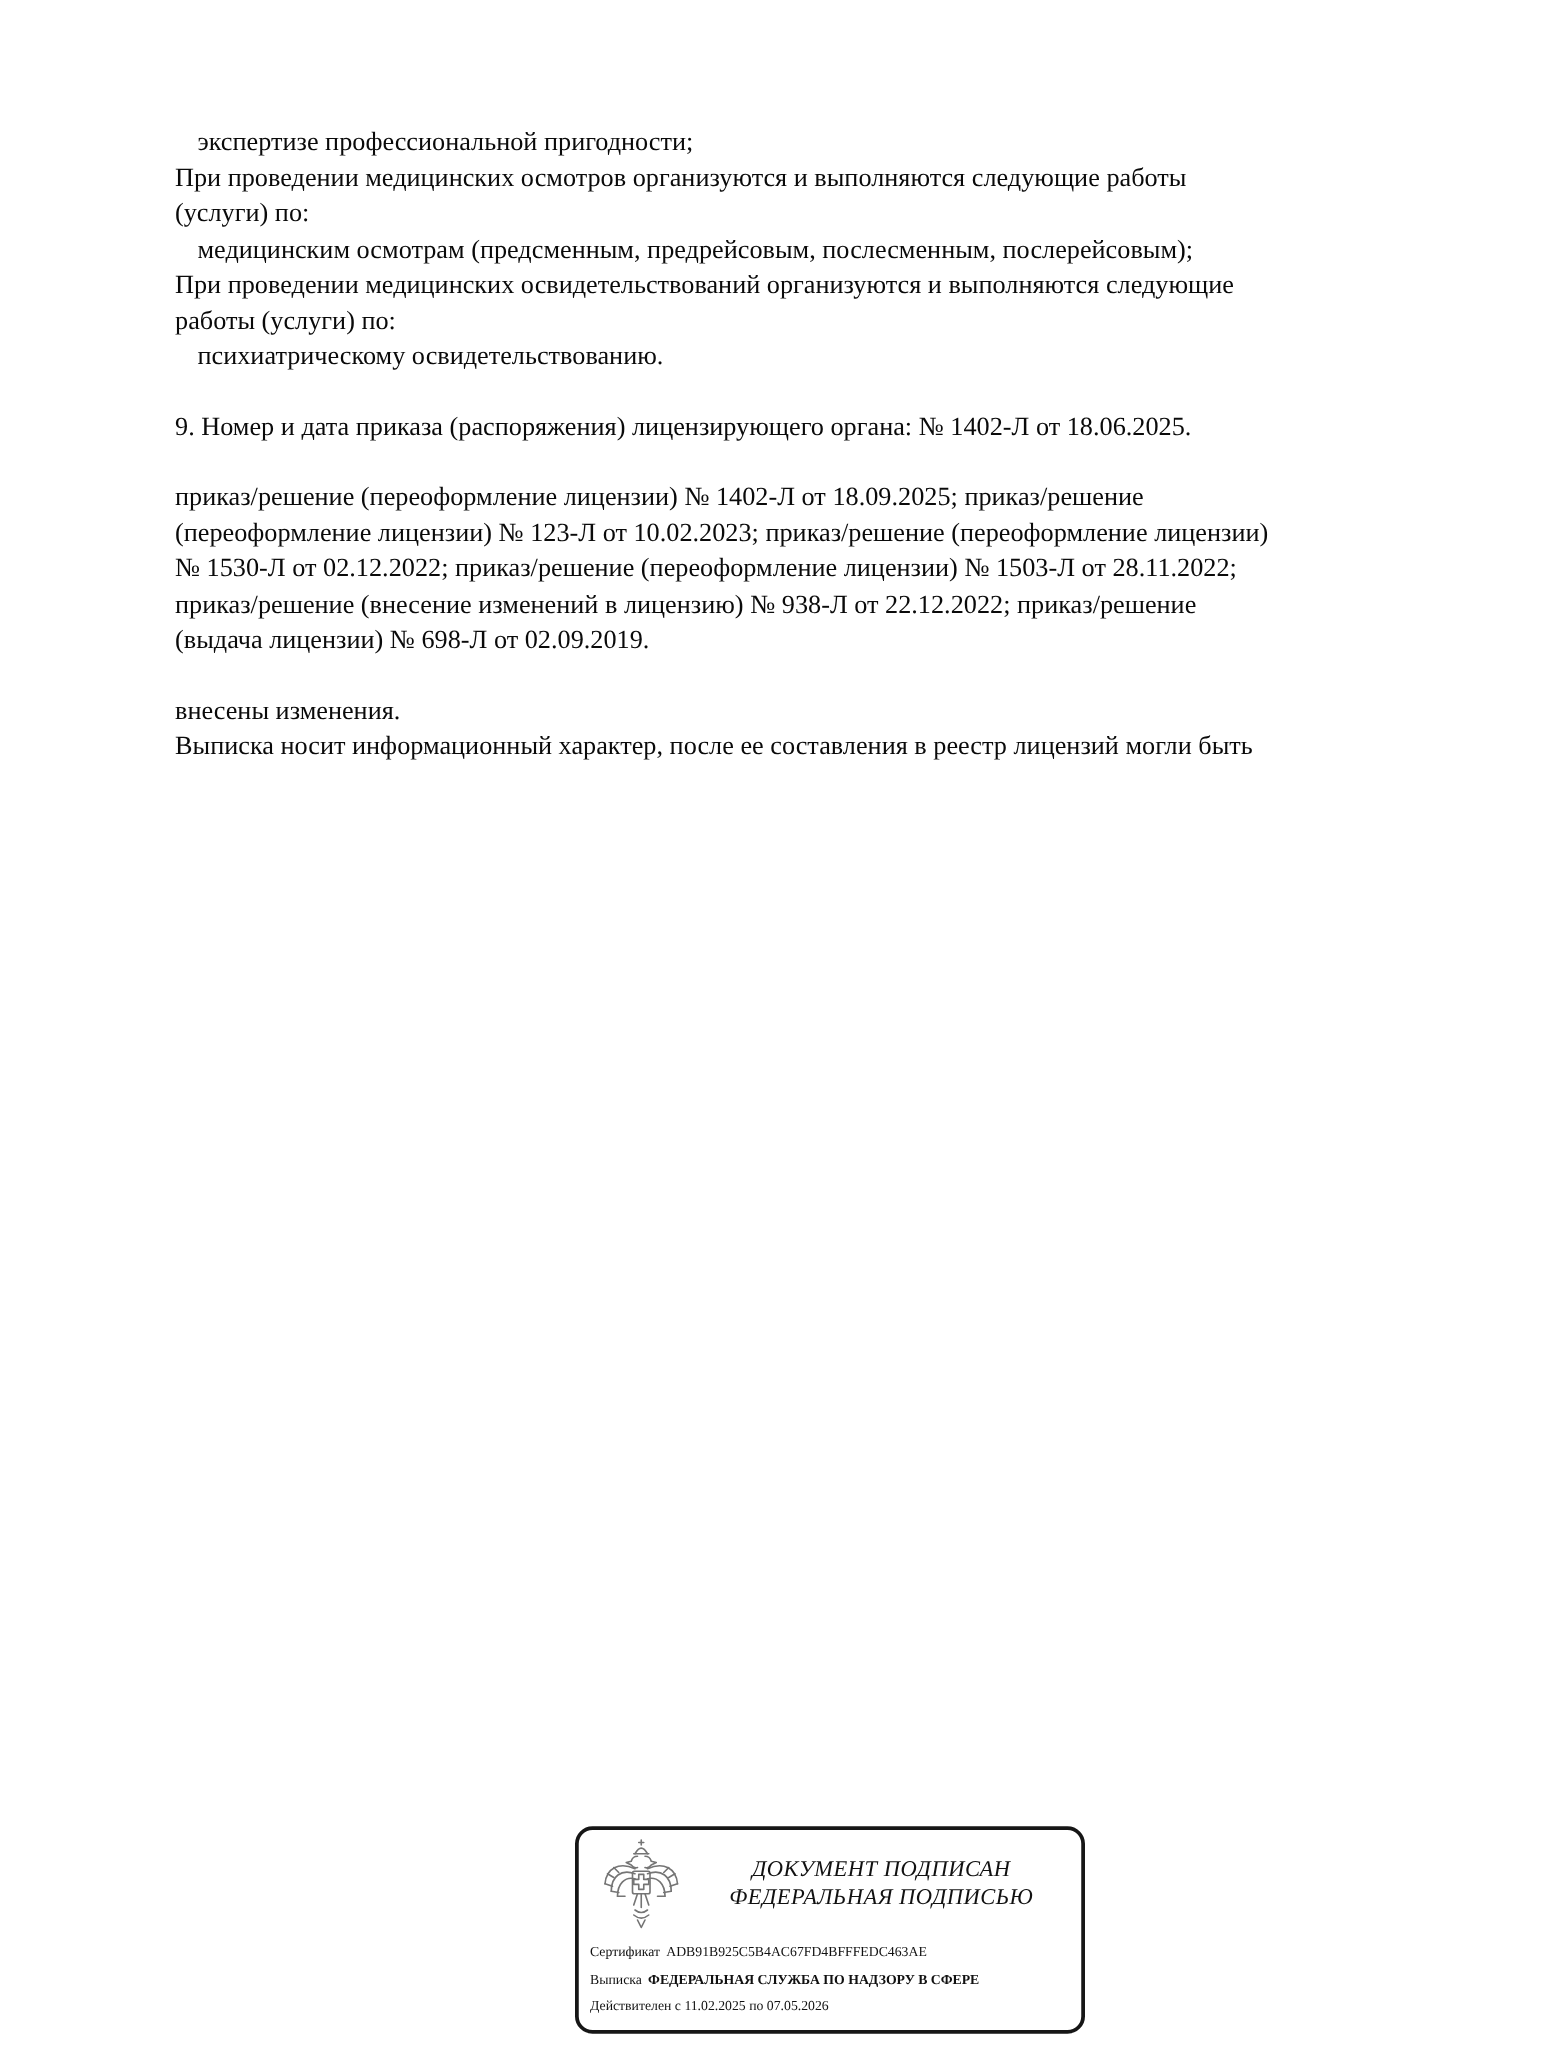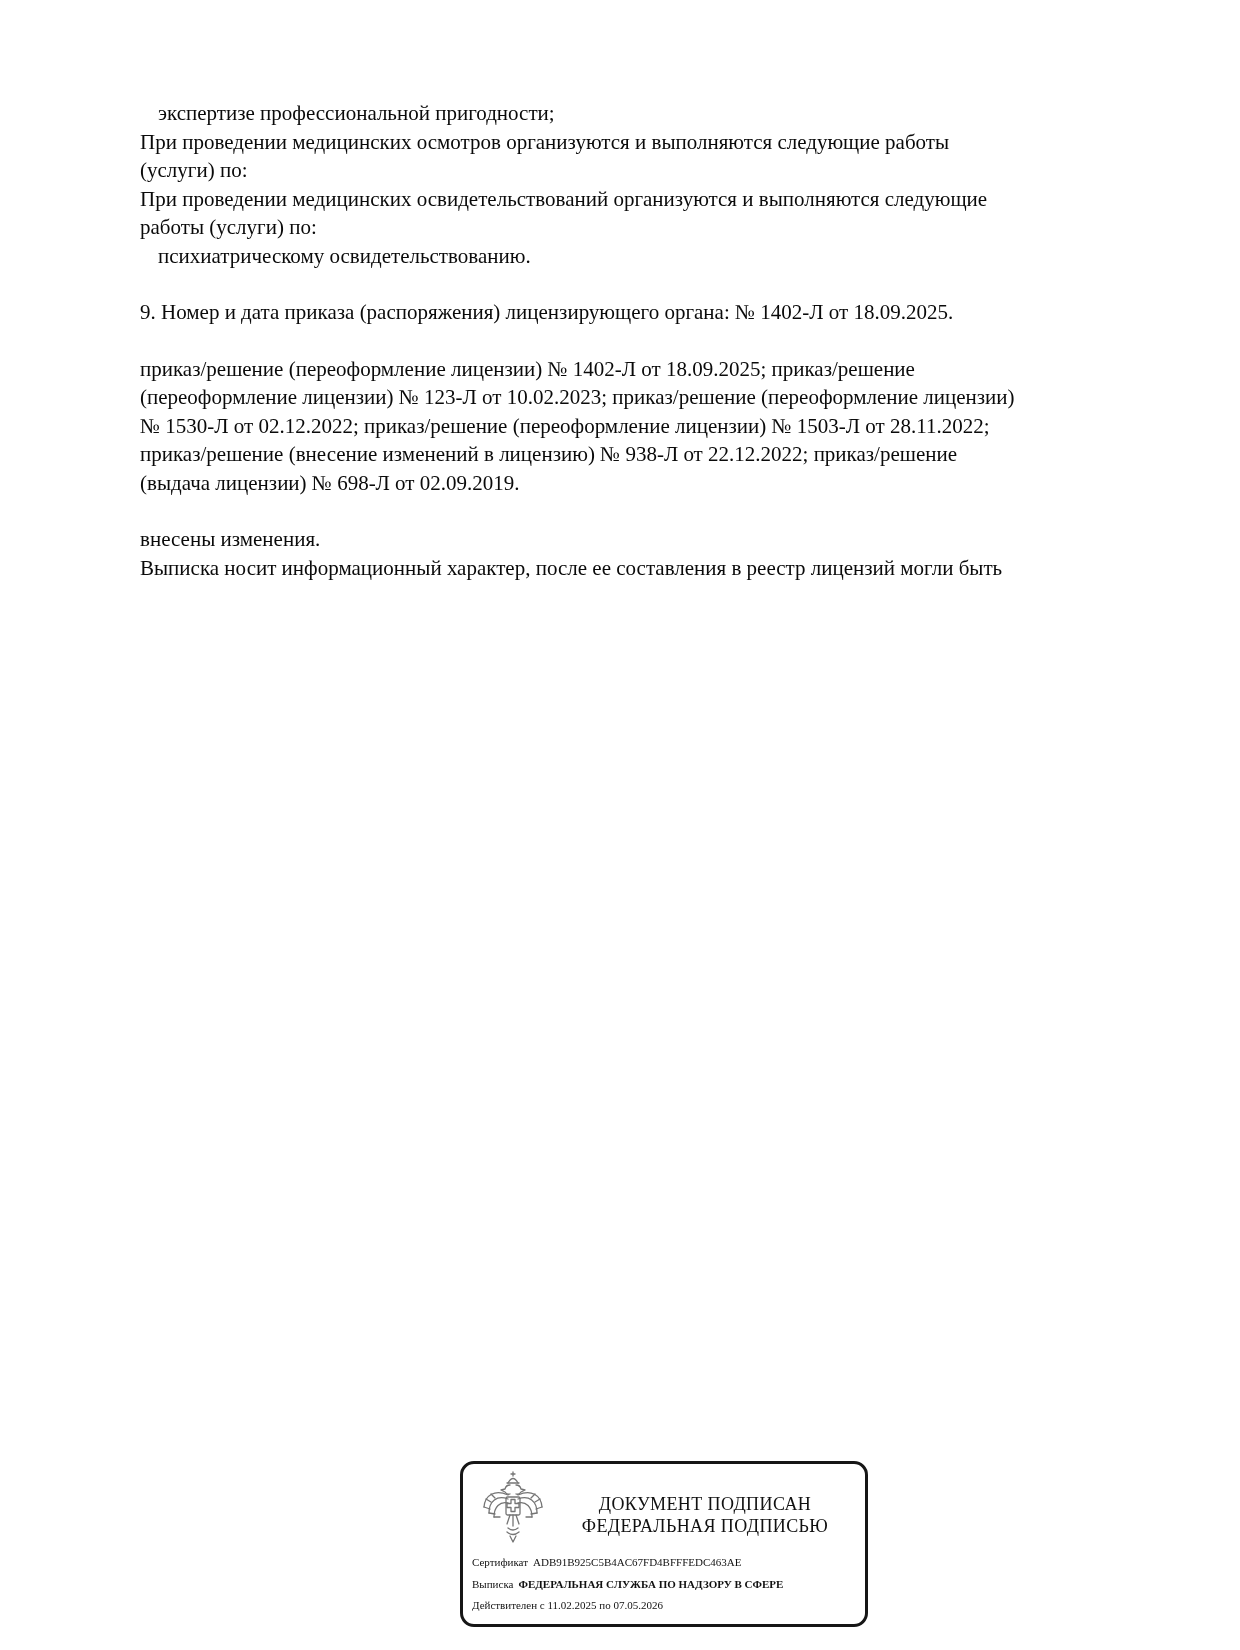--- a/index.html
+++ b/index.html
@@ -43,21 +43,22 @@
     height: 166px;
     box-sizing: border-box;
     border: 3px solid #161616;
     border-radius: 14px;
     overflow: hidden;
     background: #ffffff;
     padding: 7px 0 0 9px;
   }
   .stamp-header {
     display: flex;
-    align-items: center;
+    align-items: flex-start;
+    font-style: italic;
   }
   .emblem {
     flex: 0 0 auto;
     width: 64px;
     height: 74px;
     margin-left: 9px;
   }
   .stamp-title {
     flex: 1 1 auto;
     text-align: center;
@@ -85,27 +86,28 @@
 <body>
 
 <div class="page">
 
   <div class="doc-text">
 
     <div class="para">
       <div class="line indent">экспертизе профессиональной пригодности;</div>
       <div class="line">При проведении медицинских осмотров организуются и выполняются следующие работы</div>
       <div class="line">(услуги) по:</div>
+      <div class="line indent">медицинским осмотрам (предсменным, предрейсовым, послесменным, послерейсовым);</div>
       <div class="line">При проведении медицинских освидетельствований организуются и выполняются следующие</div>
       <div class="line">работы (услуги) по:</div>
       <div class="line indent">психиатрическому освидетельствованию.</div>
     </div>
 
     <div class="para">
-      <div class="line">9. Номер и дата приказа (распоряжения) лицензирующего органа: № 1402-Л от 18.09.2025.</div>
+      <div class="line">9. Номер и дата приказа (распоряжения) лицензирующего органа: № 1402-Л от 18.06.2025.</div>
     </div>
 
     <div class="para">
       <div class="line">приказ/решение (переоформление лицензии) № 1402-Л от 18.09.2025; приказ/решение</div>
       <div class="line">(переоформление лицензии) № 123-Л от 10.02.2023; приказ/решение (переоформление лицензии)</div>
       <div class="line">№ 1530-Л от 02.12.2022; приказ/решение (переоформление лицензии) № 1503-Л от 28.11.2022;</div>
       <div class="line">приказ/решение (внесение изменений в лицензию) № 938-Л от 22.12.2022; приказ/решение</div>
       <div class="line">(выдача лицензии) № 698-Л от 02.09.2019.</div>
     </div>
 

